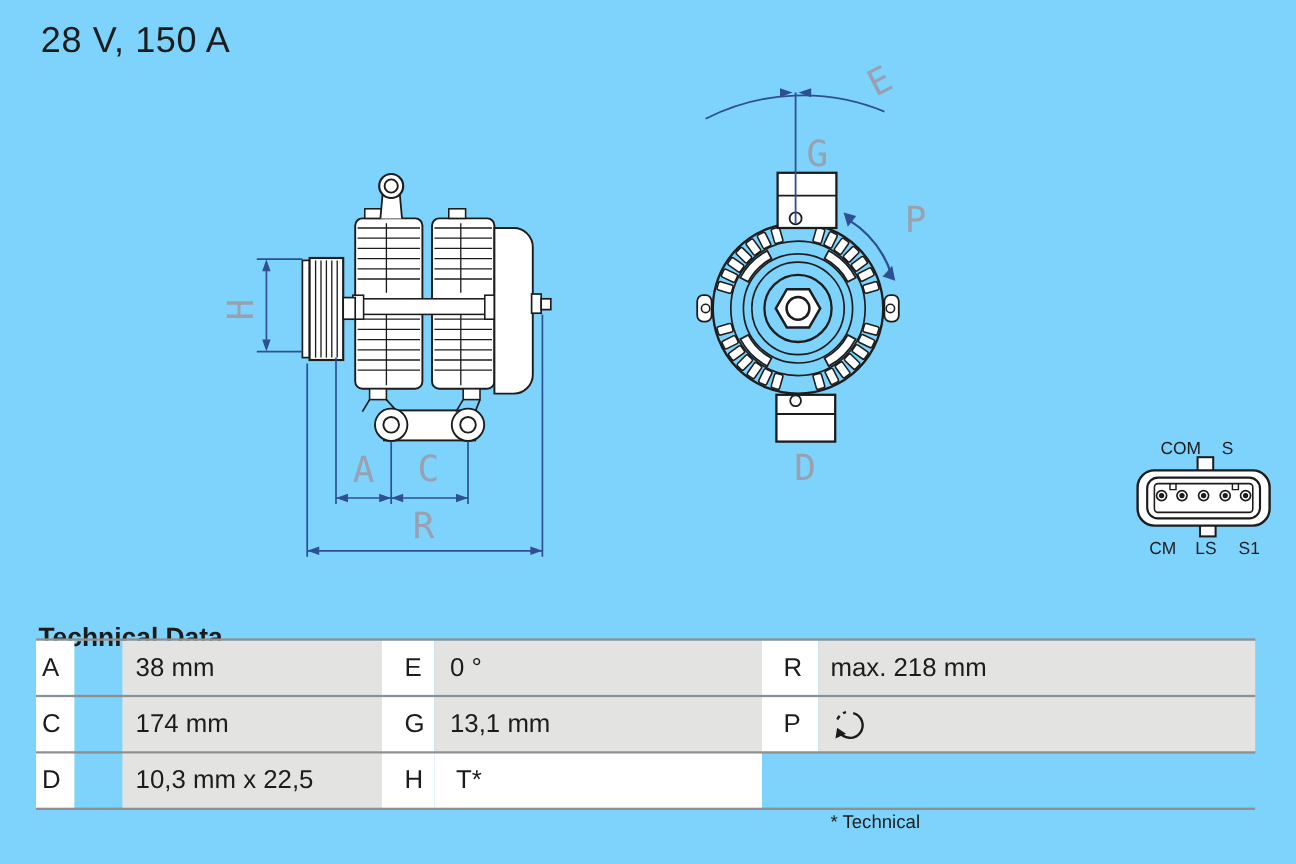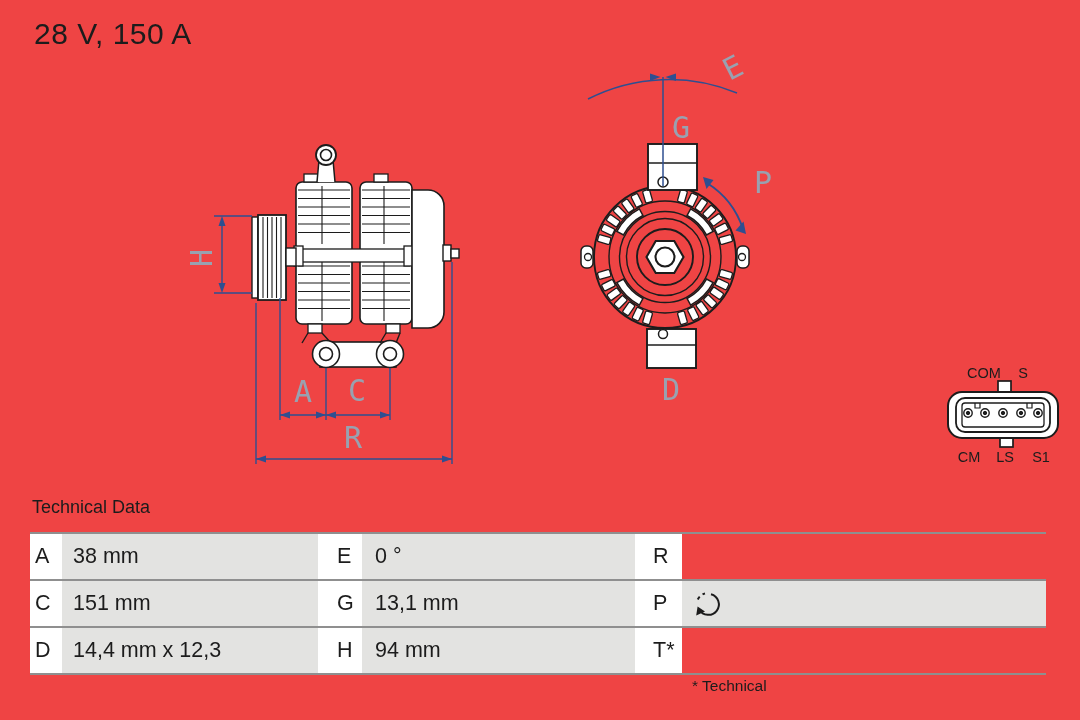--- a/index.html
+++ b/index.html
@@ -1,28 +1,28 @@
 <!DOCTYPE html>
 <html><head>
 <meta charset="utf-8">
 <style>
   html,body{margin:0;padding:0;background:#fff;}
-  #stage{position:relative;width:1080px;height:720px;background:#ef4444;overflow:hidden;
+  #stage{position:relative;width:1080px;height:720px;background:#7dd3fc;overflow:hidden;
          font-family:"Liberation Sans","DejaVu Sans",sans-serif;color:#1c1c1c;}
   #page-title{position:absolute;left:34px;top:17px;font-size:30px;letter-spacing:.5px;}
   #drawing{position:absolute;left:0;top:0;}
-  #tech-heading{position:absolute;left:32px;top:497px;font-size:18px;font-weight:normal;}
+  #tech-heading{position:absolute;left:32px;top:518px;font-size:22px;font-weight:bold;}
   #spec-table{position:absolute;left:30px;top:532px;width:1016px;border-top:2px solid #8f8f8f;}
   .spec-row{display:grid;grid-template-columns:32px 256px 44px 273px 47px 364px;
             height:45px;border-bottom:2px solid #8f8f8f;align-items:center;font-size:21.5px;}
   .cell{height:100%;display:flex;align-items:center;}
   .key{background:#fff;}
   .k1{padding-left:5px;} .k2{padding-left:19px;} .k3{padding-left:18px;}
   .val{background:#e3e3e1;}
-  .v1{padding-left:11px;} .v2{padding-left:13px;} .v3{padding-left:10px;}
+  .v1{padding-left:11px;margin-left:40px;} .v2{padding-left:13px;} .v3{padding-left:10px;}
   #footnote{position:absolute;left:692px;top:677px;font-size:15.5px;}
   svg text{font-family:"DejaVu Sans Mono","Liberation Mono",monospace;}
   .dimlabel{fill:#99a1b0;font-size:30px;}
   .pinlabel{font-family:"Liberation Sans","DejaVu Sans",sans-serif;font-size:14.5px;fill:#1c1c1c;}
 </style>
 </head>
 <body>
 
 <div id="stage">
 
@@ -224,38 +224,38 @@
 
   <div id="tech-heading">Technical Data</div>
 
   <div id="spec-table">
     <div class="spec-row">
       <div class="cell key k1">A</div>
       <div class="cell val v1">38 mm</div>
       <div class="cell key k2">E</div>
       <div class="cell val v2">0 °</div>
       <div class="cell key k3">R</div>
+      <div class="cell val v3">max. 218 mm</div>
     </div>
     <div class="spec-row">
       <div class="cell key k1">C</div>
-      <div class="cell val v1">151 mm</div>
+      <div class="cell val v1">174 mm</div>
       <div class="cell key k2">G</div>
       <div class="cell val v2">13,1 mm</div>
       <div class="cell key k3">P</div>
       <div class="cell val v3">
         <svg width="32" height="34" viewBox="0 0 32 34">
           <path d="M19,7.2 A10.5,10.5 0 1 1 7.2,22.5" stroke="#1c1c1c" stroke-width="2" fill="none"></path>
           <path d="M5.8,12.5 A10.5,10.5 0 0 1 13,6.5" stroke="#1c1c1c" stroke-width="2" fill="none" stroke-dasharray="3.5 3.5"></path>
           <polygon points="4.2,28.5 5.6,19.5 13,24.5" fill="#1c1c1c"></polygon>
         </svg>
       </div>
     </div>
     <div class="spec-row">
       <div class="cell key k1">D</div>
-      <div class="cell val v1">14,4 mm x 12,3</div>
+      <div class="cell val v1">10,3 mm x 22,5</div>
       <div class="cell key k2">H</div>
-      <div class="cell val v2">94 mm</div>
       <div class="cell key k3">T*</div>
     </div>
   </div>
 
   <div id="footnote">* Technical</div>
 </div>
 
 </body></html>

